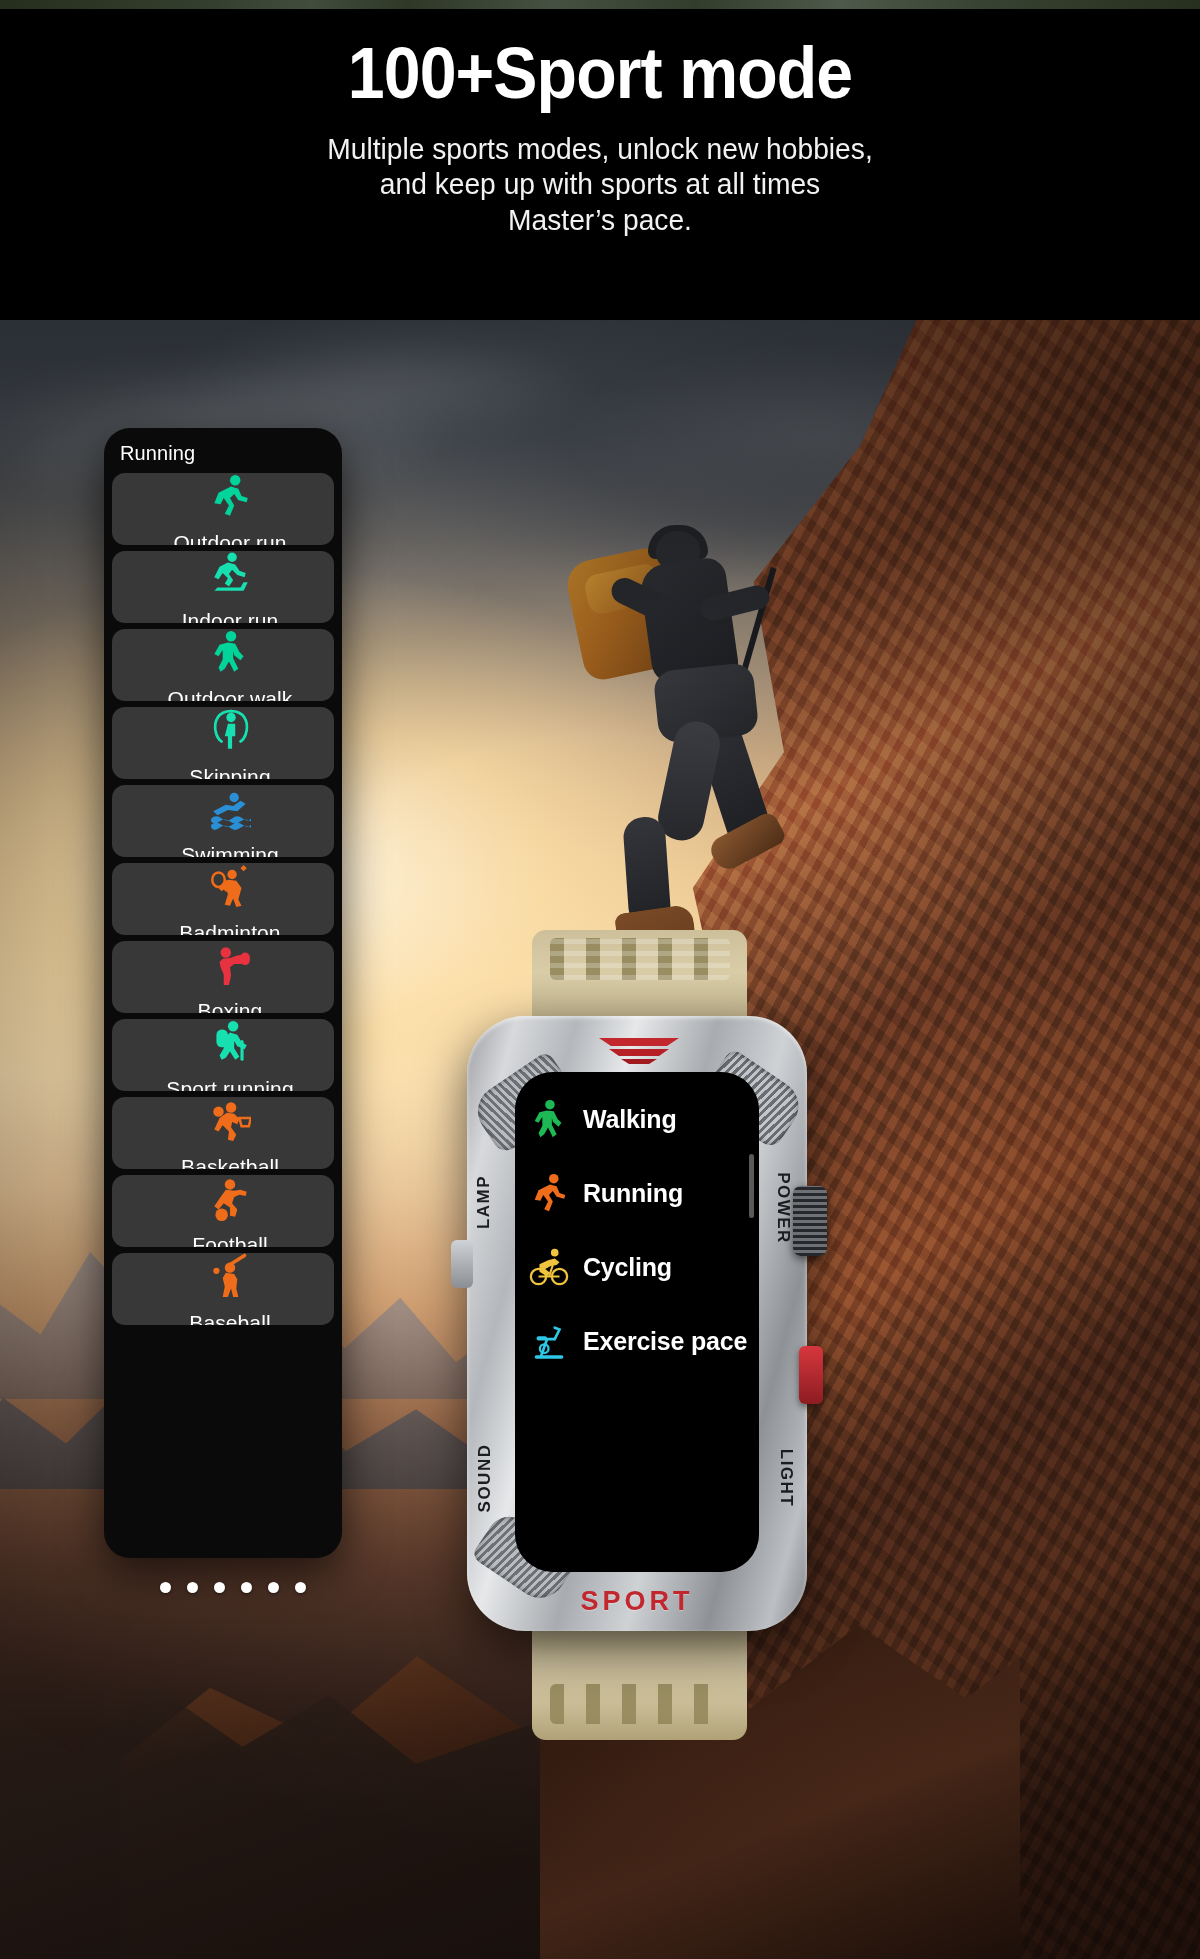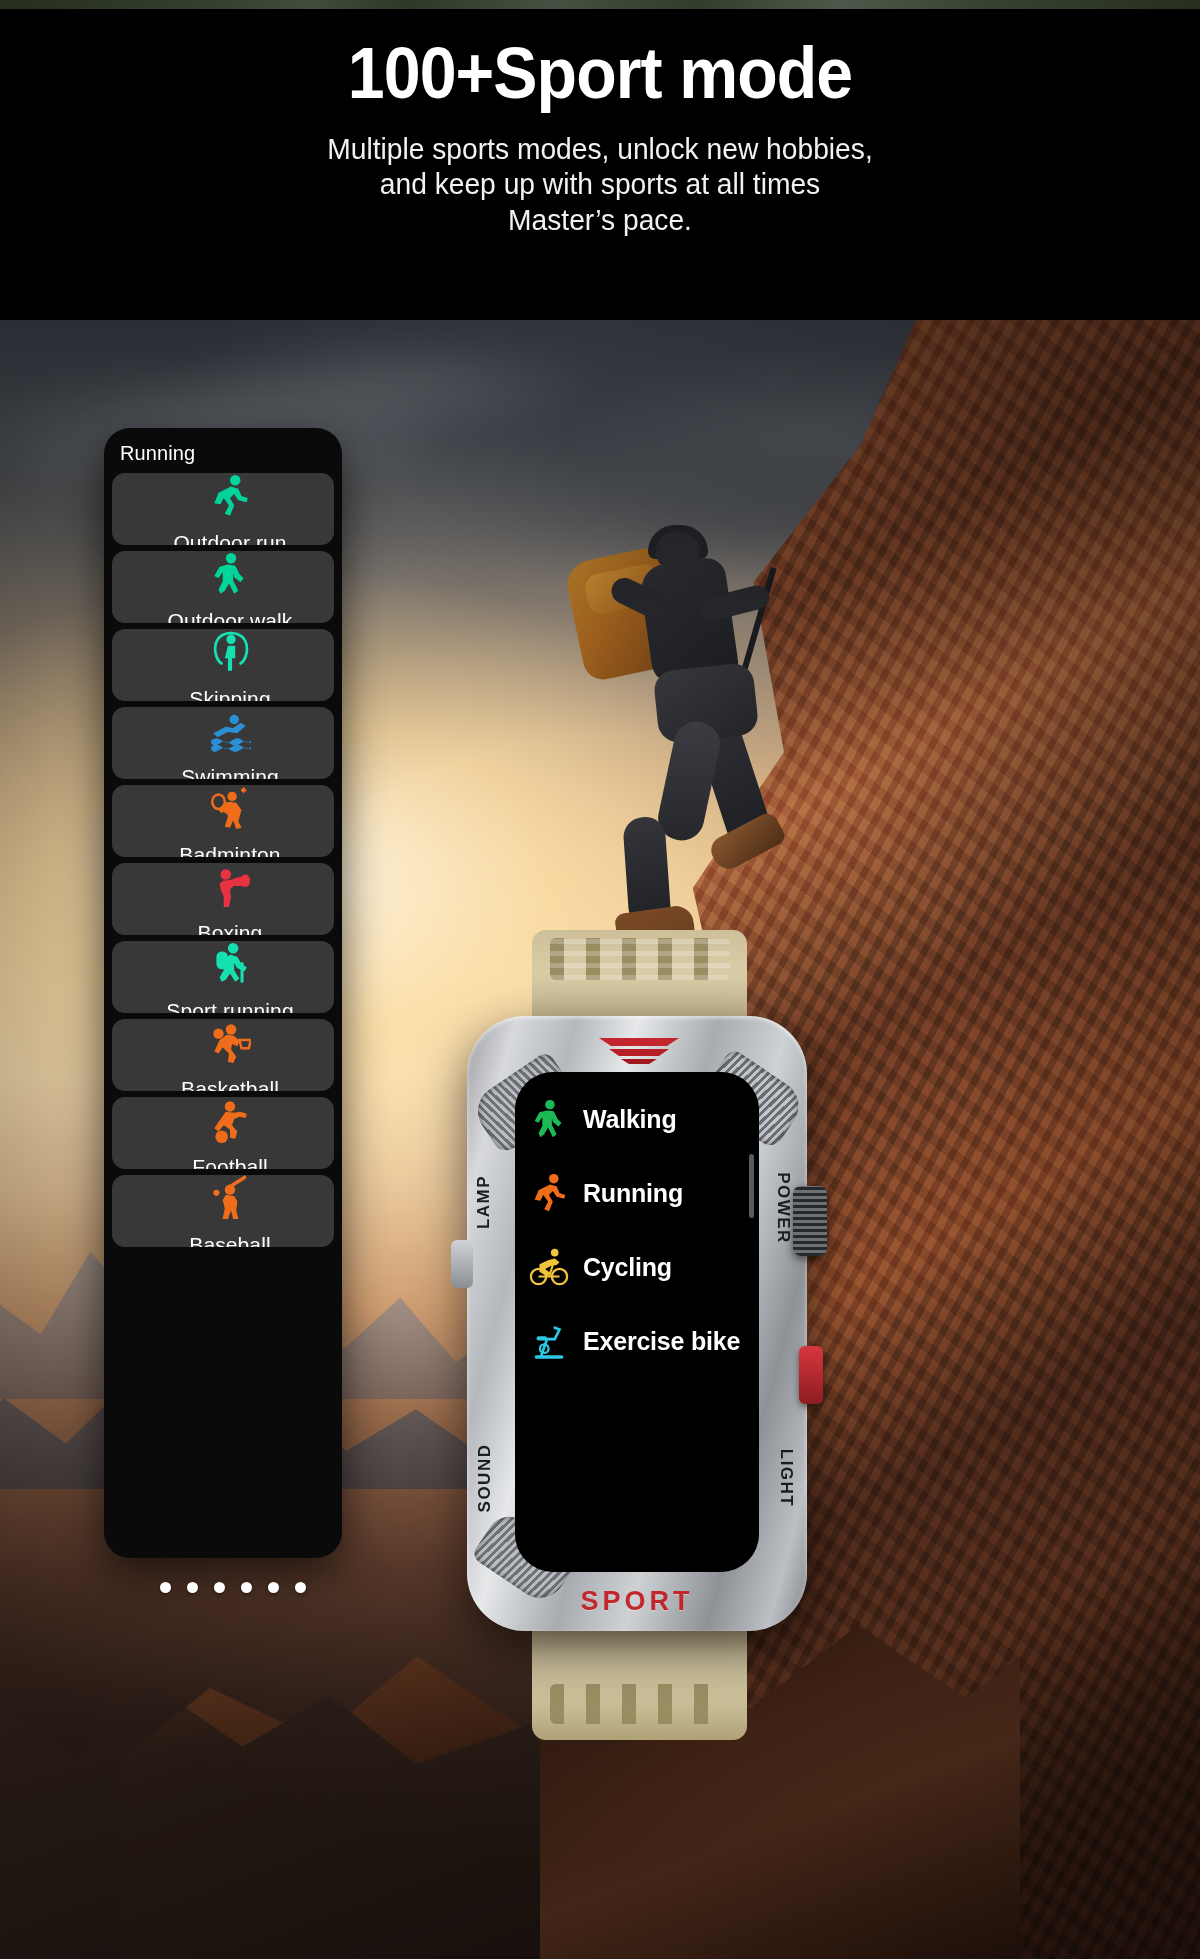--- a/index.html
+++ b/index.html
@@ -335,20 +335,30 @@
       <div class="panel-title">Running</div>
       <div class="list" id="exercise-list">
           <div class="row">
             <span class="ico">
               <svg viewBox="0 0 40 44" fill="#00d49a">
                 <circle cx="25" cy="7" r="5"></circle>
                 <path d="M21 13 L28 15 L31 22 L37 24 L36 28 L28 26 L24 20 L20 24 L24 31 L20 41 L15 39 L19 31 L14 24 L11 30 L5 29 L9 19 Z"></path>
               </svg>
             </span>
             <span class="lbl">Outdoor run</span>
+          </div>
+          <div class="row">
+            <span class="ico">
+              <svg viewBox="0 0 40 44" fill="#16e0b0">
+                <circle cx="22" cy="6" r="4.5"></circle>
+                <path d="M18 11 L25 13 L29 19 L35 21 L34 25 L27 23 L22 18 L19 22 L23 28 L19 34 L15 31 L18 26 L13 21 L9 27 L5 25 L10 15 Z"></path>
+                <path d="M5 38 L33 38 L37 30 L33 30 L30 35 L8 35 Z"></path>
+              </svg>
+            </span>
+            <span class="lbl">Indoor run</span>
           </div>
           <div class="row">
             <span class="ico">
               <svg viewBox="0 0 40 44" fill="#00d49a">
                 <circle cx="21" cy="7" r="5"></circle>
                 <path d="M18 13 L25 14 L29 22 L33 26 L30 30 L24 25 L23 21 L23 28 L28 38 L24 41 L19 31 L15 38 L11 41 L9 37 L13 29 L13 20 L9 26 L5 24 L10 15 Z"></path>
               </svg>
             </span>
             <span class="lbl">Outdoor walk</span>
           </div>
@@ -511,21 +521,21 @@
               <div class="wrow">
                 <span class="wico">
                   <svg viewBox="0 0 40 44" fill="#2ec8e6">
                     <rect x="5" y="37" width="30" height="3.5" rx="1.7"></rect>
                     <path d="M12 37 L18 20 L26 20" fill="none" stroke="#2ec8e6" stroke-width="2.8" stroke-linecap="round"></path>
                     <path d="M26 20 L31 10 L26 8" fill="none" stroke="#2ec8e6" stroke-width="2.8" stroke-linecap="round"></path>
                     <rect x="7" y="17" width="11" height="4.5" rx="2.2"></rect>
                     <circle cx="15" cy="30" r="4.5" fill="none" stroke="#2ec8e6" stroke-width="2.4"></circle>
                   </svg>
                 </span>
-                <span class="wlbl">Exercise bike</span>
+                <span class="wlbl">Exercise pace</span>
               </div>
             </div>
           <div class="wscroll"></div>
         </div>
 
         <div class="bz bz-lamp">LAMP</div>
         <div class="bz bz-sound">SOUND</div>
         <div class="bz bz-power">POWER</div>
         <div class="bz bz-light">LIGHT</div>
         <div class="sport-txt">SPORT</div>

